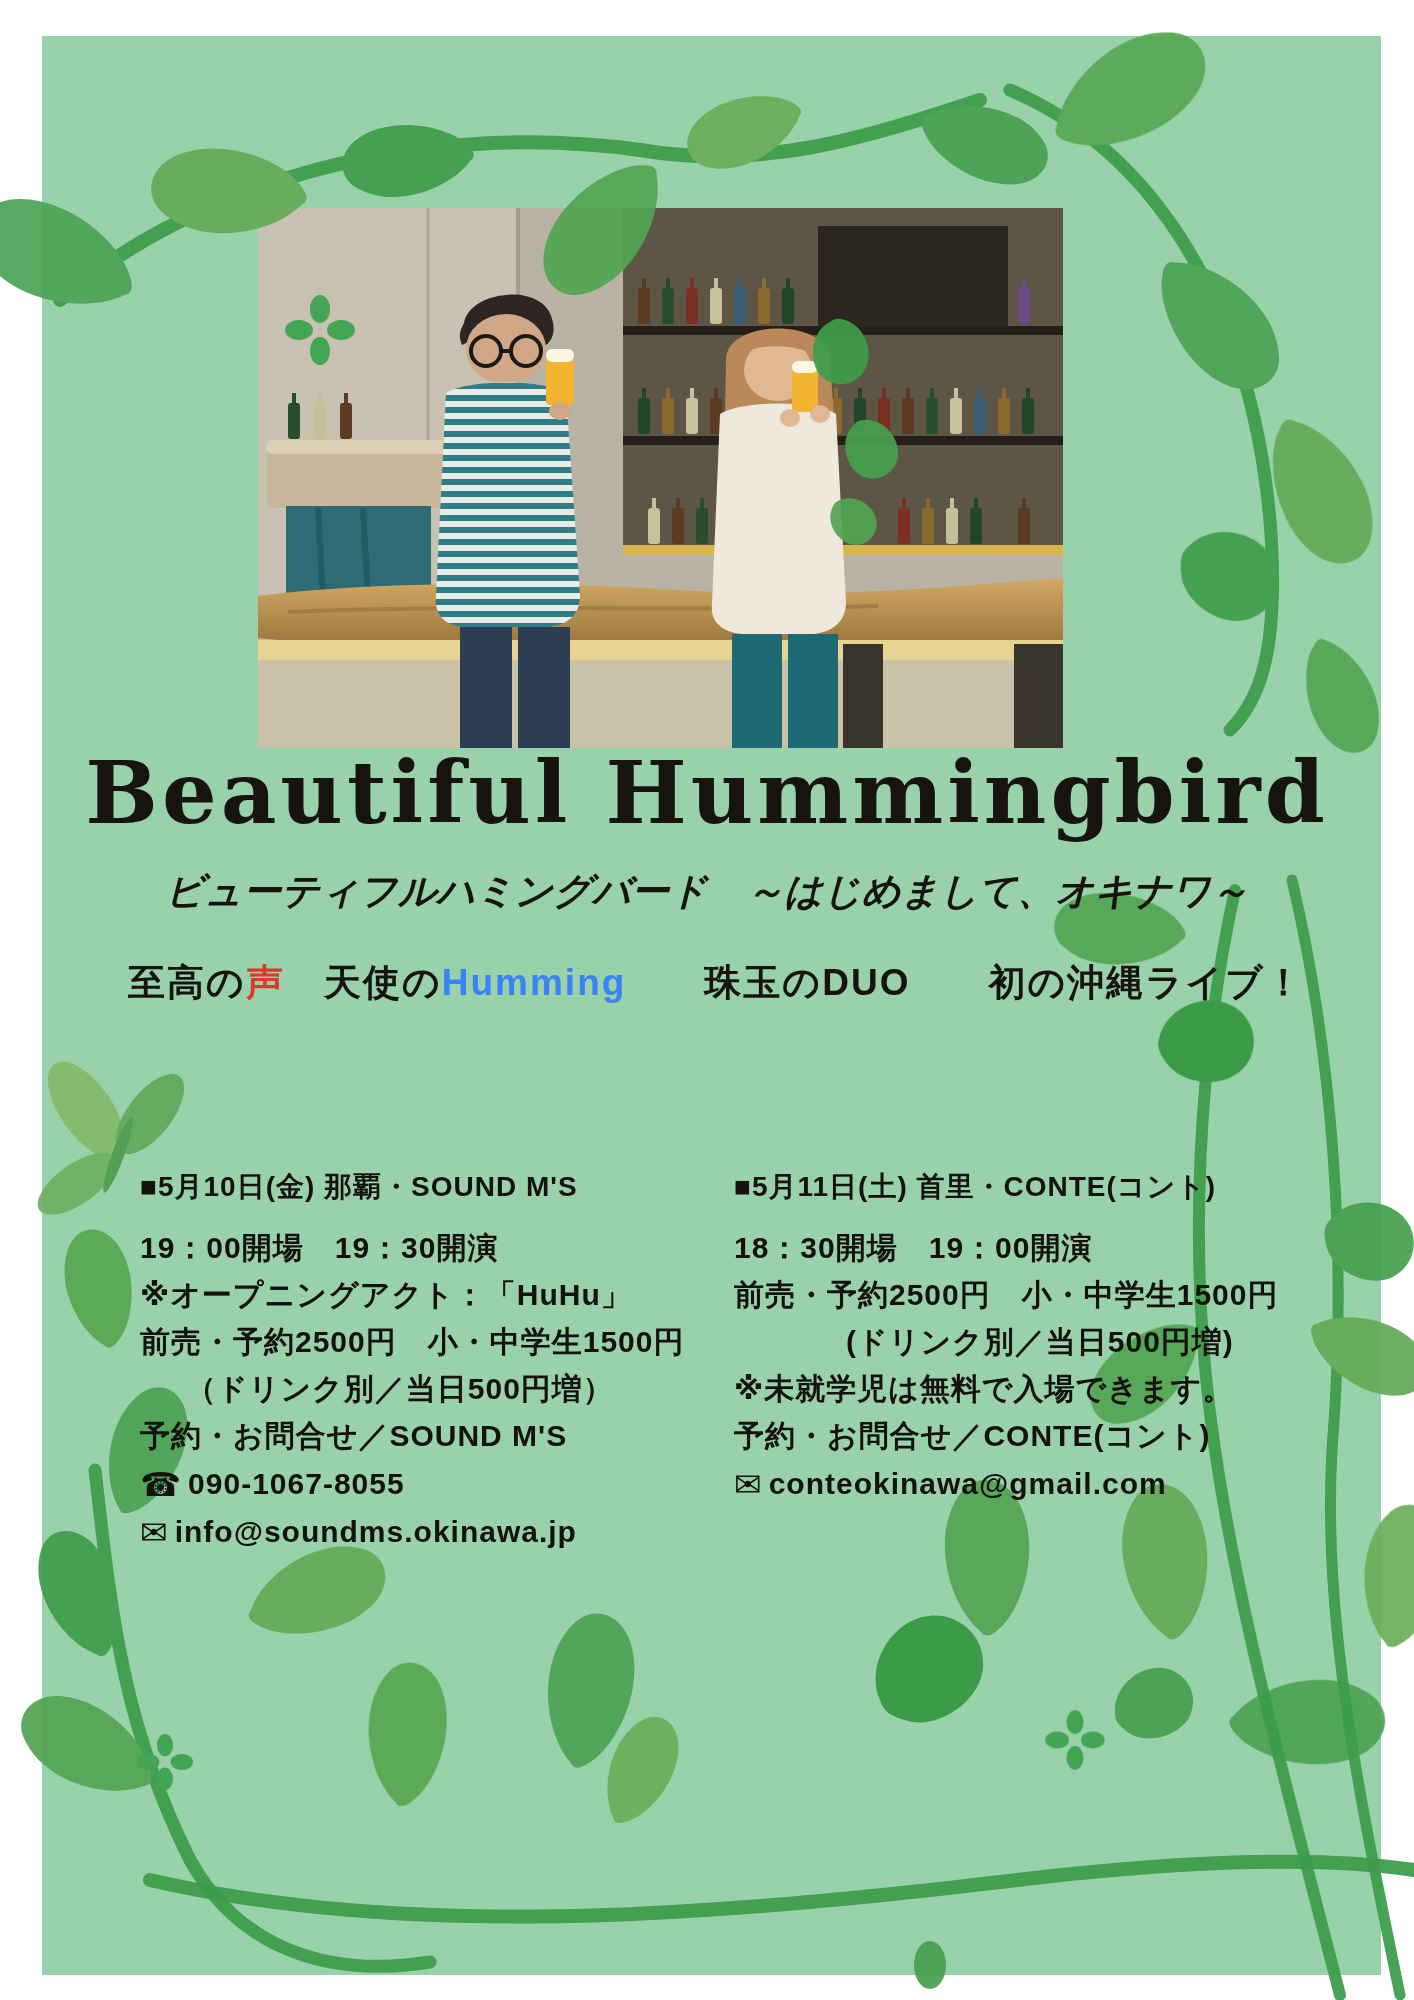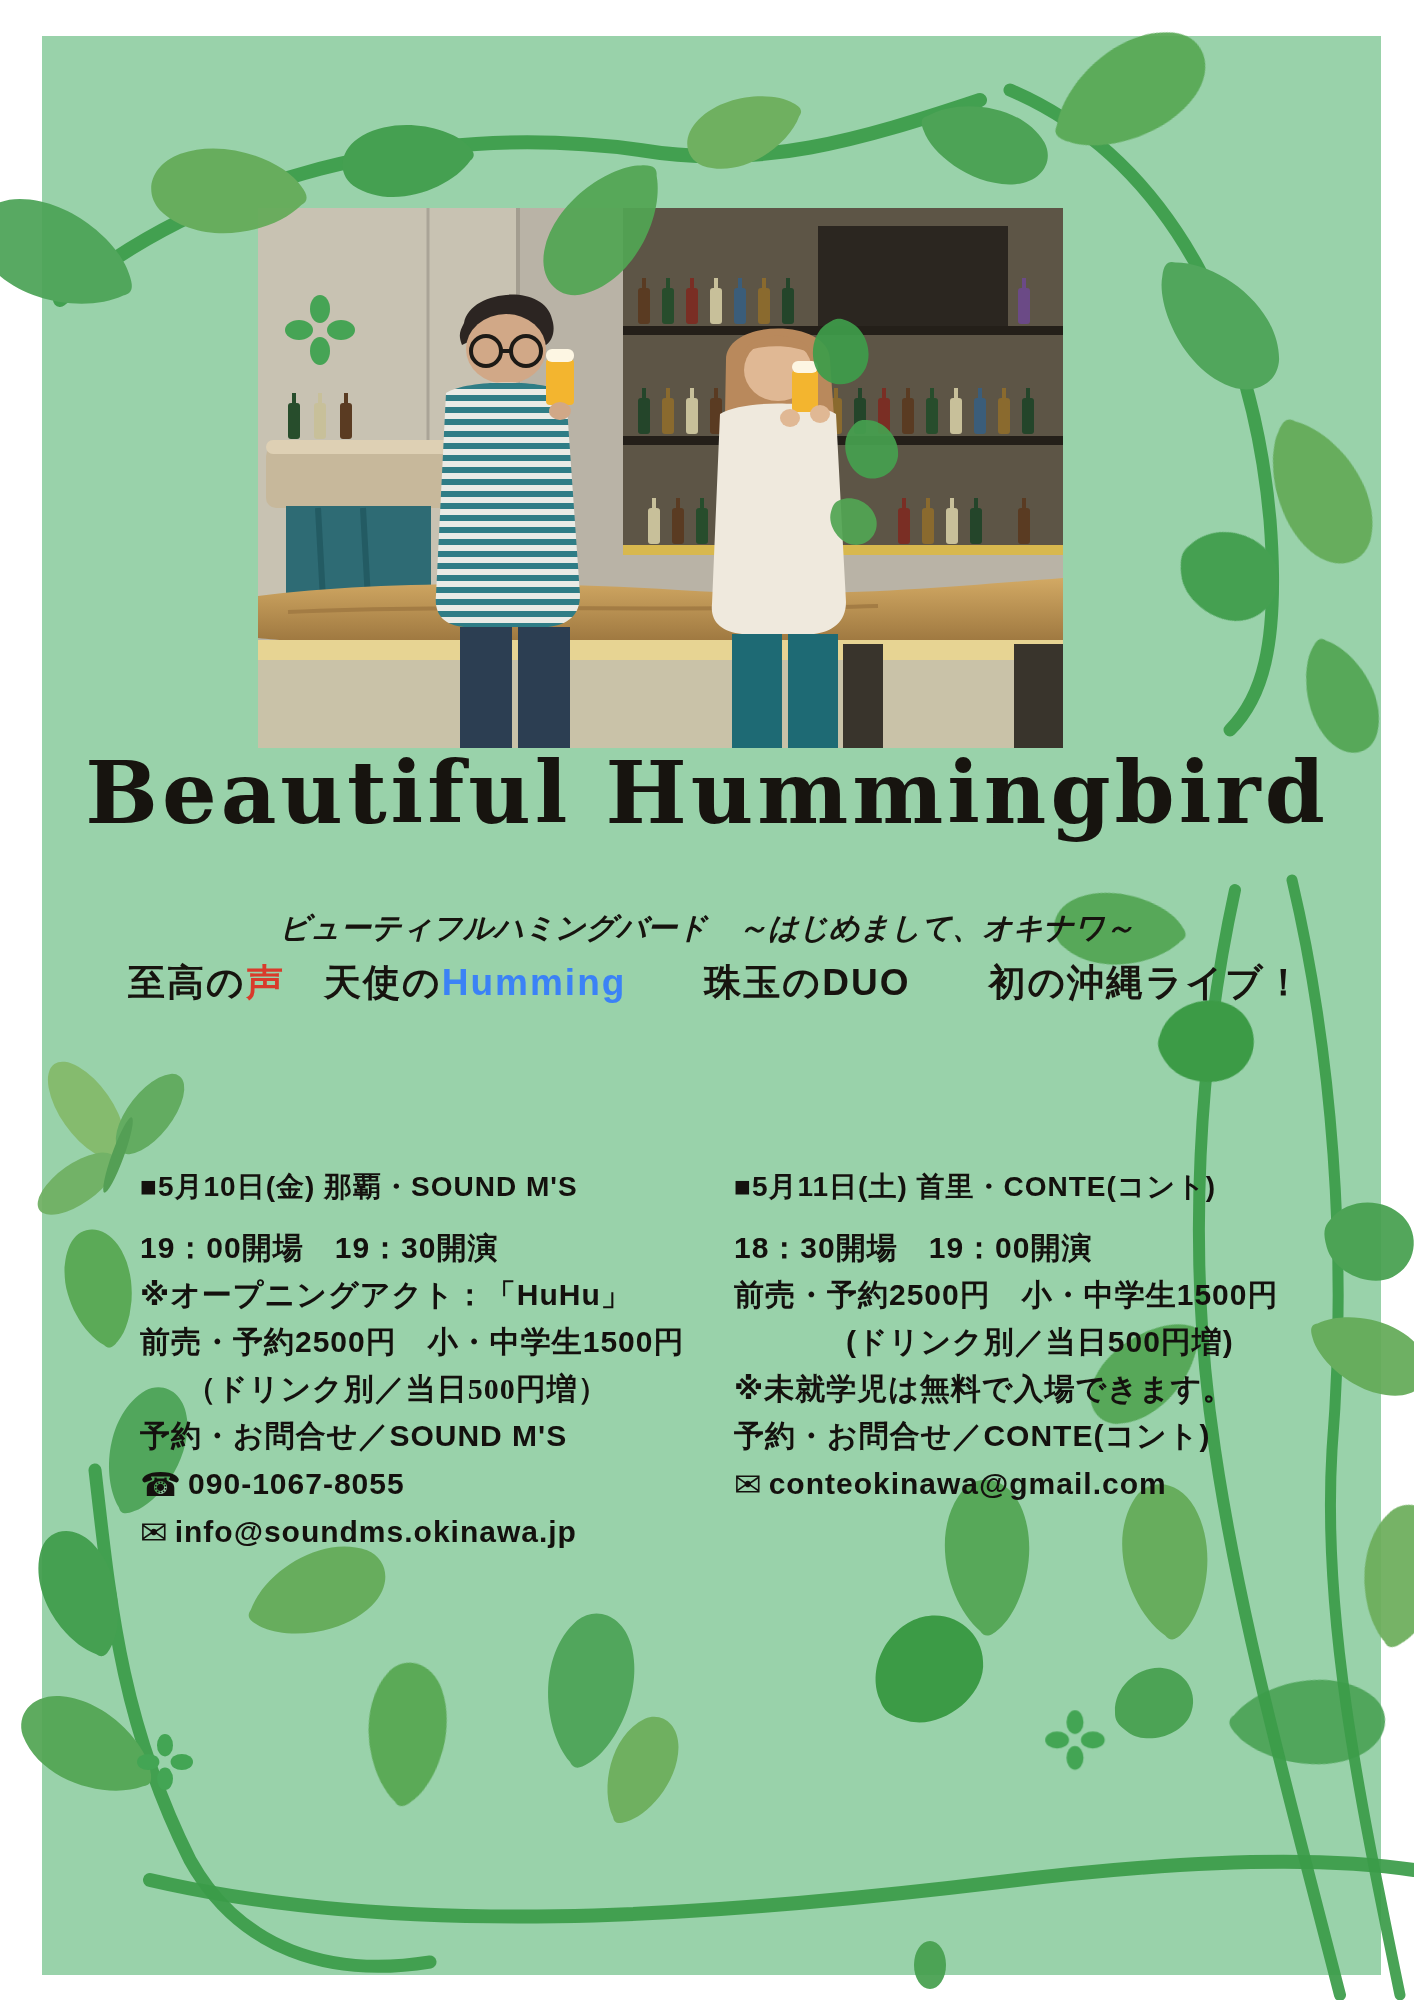--- a/index.html
+++ b/index.html
@@ -8,33 +8,33 @@
   .flyer-bg{position:absolute;left:42px;top:36px;width:1339px;height:1939px;
         background:#99d2aa;z-index:0;}
   .photo{position:absolute;left:258px;top:208px;width:805px;height:540px;z-index:1;margin:0;}
   .photo svg{display:block;width:100%;height:100%;}
   .vines{position:absolute;left:0;top:0;width:1414px;height:2000px;z-index:2;pointer-events:none;}
   .textlayer{position:absolute;left:0;top:0;width:1414px;height:2000px;z-index:3;}
   .title{position:absolute;top:742px;left:0;width:100%;text-align:center;
         font-family:"DejaVu Serif","Liberation Serif",serif;font-weight:800;
         font-size:86px;letter-spacing:4px;color:#17140f;white-space:nowrap;}
   .subtitle{position:absolute;top:866px;left:0;width:100%;text-align:center;
-        font-style:italic;font-weight:700;font-size:30px;color:#17140f;white-space:nowrap;margin-top:42px;}
+        font-style:italic;font-weight:700;font-size:38px;color:#17140f;white-space:nowrap;}
   .tagline{position:absolute;top:958px;left:128px;font-weight:700;font-size:37px;
         letter-spacing:2px;color:#17140f;white-space:nowrap;}
   .tagline .red{color:#d93a2b;}
   .tagline .blue{color:#3b82f6;}
   .event{position:absolute;width:620px;}
   .event-left{left:140px;top:1168px;}
   .event-right{left:734px;top:1168px;}
   .event h3{margin:0 0 18px 0;font-size:28px;font-weight:700;letter-spacing:1px;
         color:#14110e;white-space:nowrap;}
   .event .line{font-size:30px;font-weight:700;line-height:47px;letter-spacing:1px;
         color:#14110e;white-space:nowrap;}
-  .indent-s{padding-left:46px;font-family:Liberation Serif, serif;}
+  .indent-s{padding-left:46px;}
   .indent-l{padding-left:112px;}
   .cicon{display:inline-block;font-size:33px;margin-right:6px;transform:translateY(2px);}
 </style>
 </head>
 <body>
 
 <div class="page">
 
   <div class="flyer-bg"></div>
 

